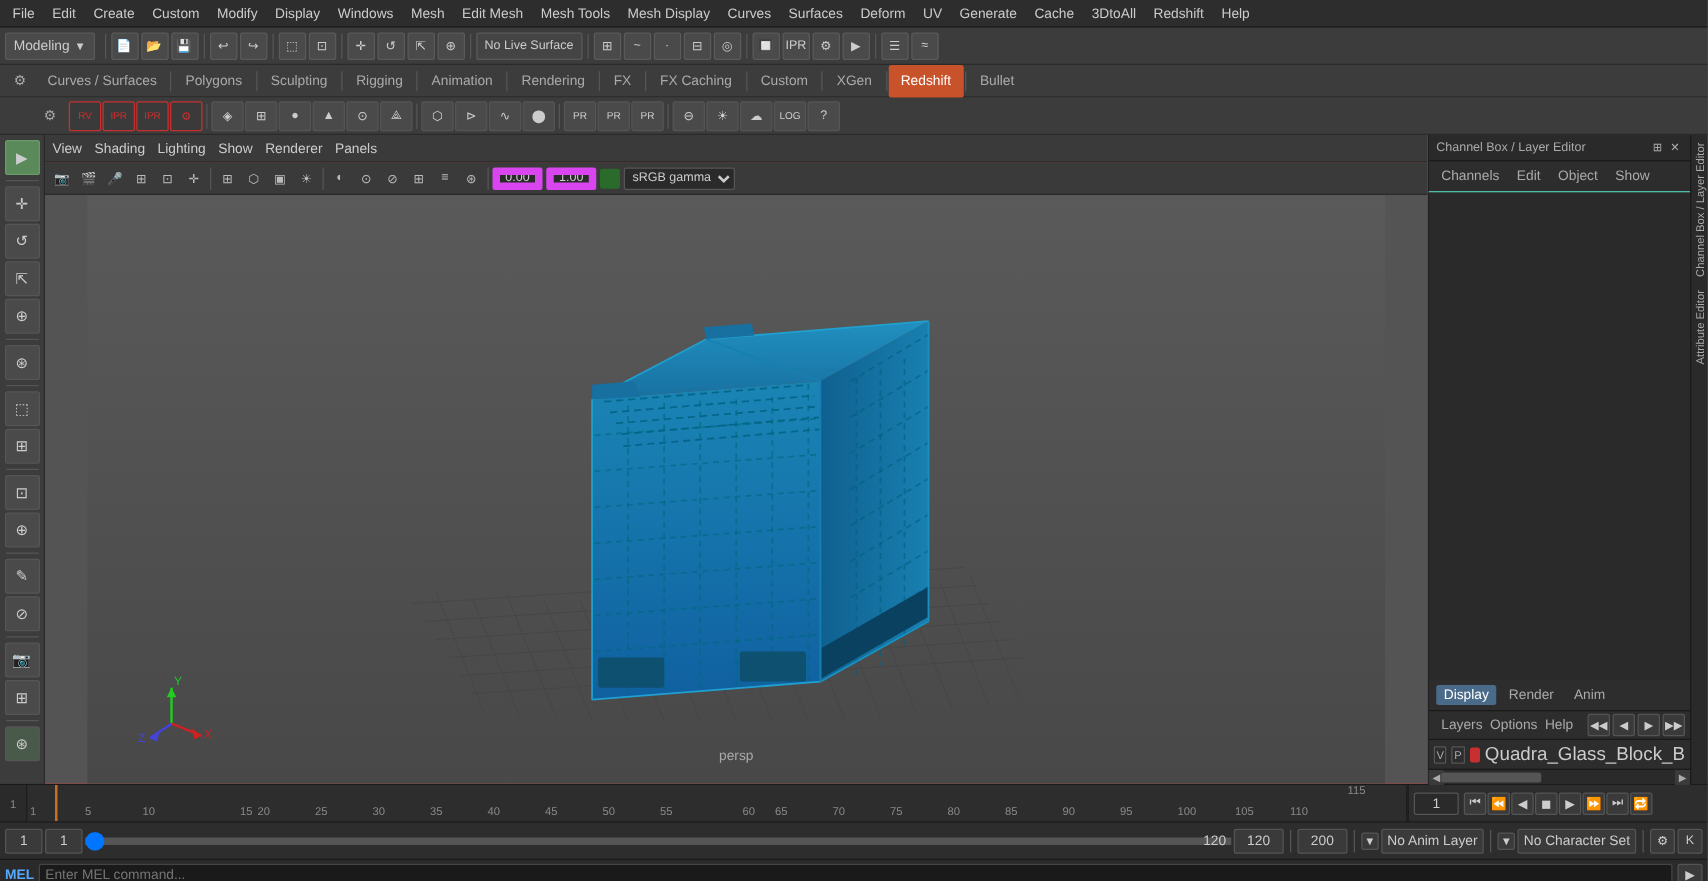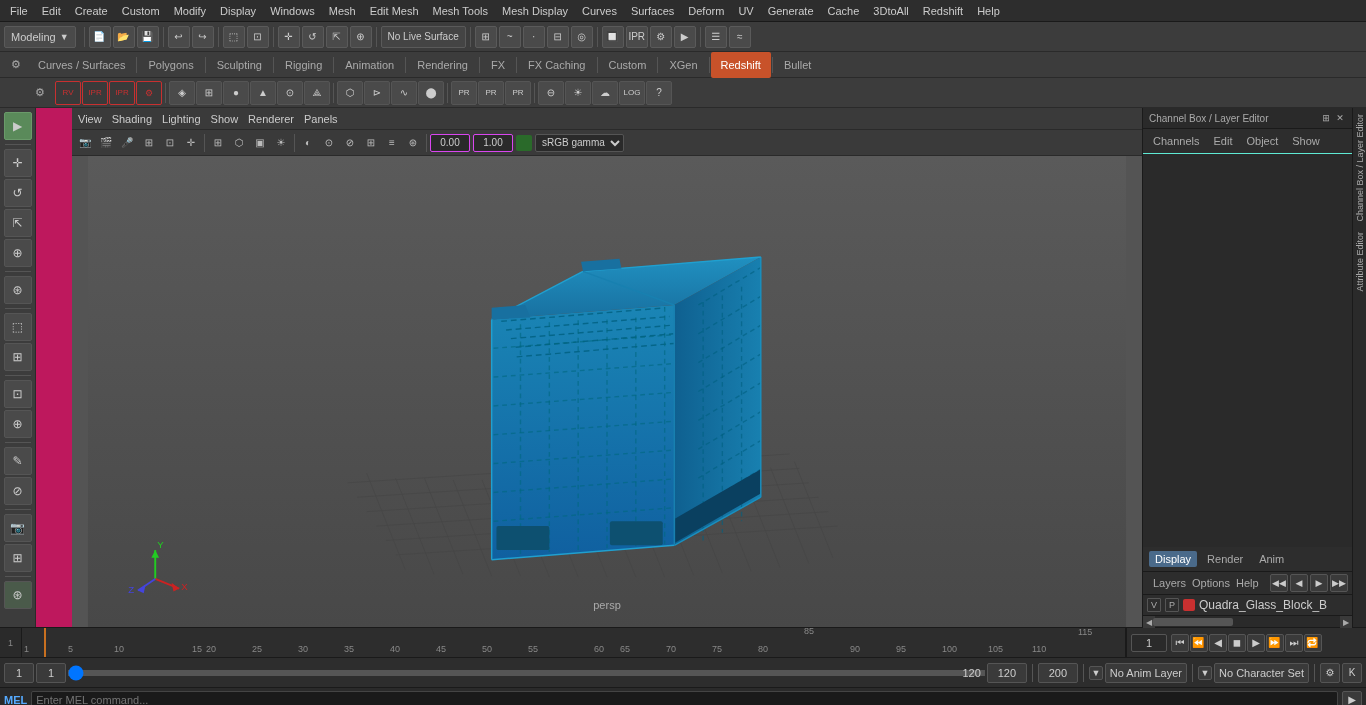--- a/index.html
+++ b/index.html
@@ -24,48 +24,48 @@
     .icon-btn { display: inline-flex; align-items: center; justify-content: center; width: 26px; height: 24px; background: #4a4a4a; border: 1px solid #555; border-radius: 2px; cursor: pointer; font-size: 10px; color: #ccc; }
     .icon-group { display: flex; gap: 1px; }
 
     
     #left-toolbar { width: 36px; background: #3c3c3c; border-right: 1px solid #2a2a2a; display: flex; flex-direction: column; align-items: center; padding: 4px 2px; gap: 2px; overflow: hidden; flex-shrink: 0; }
     .left-tool-btn { width: 28px; height: 28px; background: #4a4a4a; border: 1px solid #555; border-radius: 2px; cursor: pointer; display: flex; align-items: center; justify-content: center; font-size: 12px; color: #ccc; }
     .left-tool-btn.active { background: #5a8a5a; border-color: #6a9a6a; }
     .left-tool-separator { width: 26px; height: 1px; background: #555; margin: 2px 0; }
 
     
-    #viewport { flex: 1; background: #be185d; position: relative; overflow: hidden; padding-left: 36px; }
+    #viewport { flex: 1; background: #ef4444; position: relative; overflow: hidden; }
     #viewport-label { position: absolute; bottom: 16px; left: 50%; transform: translateX(-50%); color: #aaa; font-size: 11px; }
     #viewport-menu { display: flex; align-items: center; height: 22px; background: #3a3a3a; padding: 0 6px; gap: 10px; border-bottom: 1px solid #2a2a2a; }
     .vp-menu-item { color: #ccc; cursor: pointer; font-size: 11px; }
     #viewport-toolbar { display: flex; align-items: center; height: 26px; background: #3a3a3a; padding: 0 4px; gap: 1px; border-bottom: 1px solid #2a2a2a; }
     .vp-tool-btn { display: inline-flex; align-items: center; justify-content: center; width: 20px; height: 20px; cursor: pointer; border-radius: 2px; font-size: 10px; color: #bbb; }
-    .vp-input { width: 38px; height: 18px; background: #2a2a2a; border: 1px solid #d946ef; color: #ccc; font-size: 10px; text-align: center; border-radius: 2px; }
+    .vp-input { width: 38px; height: 18px; background: #2a2a2a; border: 6px solid #d946ef; color: #ccc; font-size: 10px; text-align: center; border-radius: 2px; }
     .vp-dropdown { height: 18px; background: #2a2a2a; border: 1px solid #555; color: #ccc; font-size: 10px; border-radius: 2px; padding: 0 2px; cursor: pointer; }
     #viewport-canvas { width: 100%; height: calc(100% - 48px); position: relative; background: #545454; }
 
     
     #right-panel { width: 210px; background: #2d2d2d; border-left: 1px solid #1a1a1a; display: flex; flex-direction: column; flex-shrink: 0; }
     #right-panel-header { display: flex; align-items: center; justify-content: space-between; padding: 4px 6px; background: #2a2a2a; border-bottom: 1px solid #1a1a1a; font-size: 10px; color: #aaa; }
     #channel-tabs { display: flex; gap: 6px; padding: 4px 6px; border-bottom: 1px solid #5eead4; }
     .chan-tab { font-size: 11px; color: #aaa; cursor: pointer; padding: 2px 4px; }
     #channel-content { flex: 1; padding: 4px; background: #2a2a2a; }
     #layer-tabs { display: flex; padding: 4px 6px; border-bottom: 1px solid #1a1a1a; gap: 4px; }
     .layer-tab { font-size: 11px; color: #aaa; cursor: pointer; padding: 2px 6px; border-radius: 2px; }
     .layer-tab.active { background: #4a6a8a; color: #fff; }
     #layers-toolbar { display: flex; align-items: center; padding: 2px 4px; gap: 2px; border-bottom: 1px solid #1a1a1a; }
     .layers-tool-btn { width: 18px; height: 18px; background: #3a3a3a; border: 1px solid #555; border-radius: 2px; cursor: pointer; display: flex; align-items: center; justify-content: center; font-size: 9px; color: #ccc; }
     #layer-options { display: flex; gap: 6px; padding: 2px 6px; font-size: 11px; color: #aaa; }
     .layer-opt { cursor: pointer; }
     .layer-item { display: flex; align-items: center; padding: 3px 4px; gap: 4px; cursor: pointer; }
     .layer-v { width: 14px; height: 14px; display: flex; align-items: center; justify-content: center; font-size: 9px; color: #aaa; border: 1px solid #555; border-radius: 1px; cursor: pointer; }
     .layer-p { width: 14px; height: 14px; display: flex; align-items: center; justify-content: center; font-size: 9px; color: #aaa; border: 1px solid #555; border-radius: 1px; cursor: pointer; }
     .layer-color { width: 12px; height: 12px; border-radius: 2px; }
-    .layer-name { font-size: 12px; color: #ccc; }
+    .layer-name { font-size: 15px; color: #ccc; }
     #scrollbar-h { height: 12px; background: #2a2a2a; border-top: 1px solid #1a1a1a; position: relative; }
     .scrollbar-thumb { position: absolute; top: 2px; left: 10px; width: 80px; height: 8px; background: #555; border-radius: 2px; }
     .scroll-arrow { position: absolute; top: 0; width: 12px; height: 12px; background: #3a3a3a; display: flex; align-items: center; justify-content: center; font-size: 8px; color: #aaa; cursor: pointer; }
     .scroll-arrow.left { left: 0; }
     .scroll-arrow.right { right: 0; }
 
     
     #right-sidebar { width: 14px; background: #2a2a2a; border-left: 1px solid #1a1a1a; display: flex; flex-direction: column; align-items: center; padding: 2px 0; gap: 2px; }
     .r-sidebar-tab { writing-mode: vertical-rl; transform: rotate(180deg); font-size: 9px; color: #aaa; cursor: pointer; padding: 4px 2px; white-space: nowrap; }
 
@@ -518,21 +518,21 @@
     <span class="ruler-mark" style="left:322px;bottom:3px;">35</span>
     <span class="ruler-mark" style="left:368px;bottom:3px;">40</span>
     <span class="ruler-mark" style="left:414px;bottom:3px;">45</span>
     <span class="ruler-mark" style="left:460px;bottom:3px;">50</span>
     <span class="ruler-mark" style="left:506px;bottom:3px;">55</span>
     <span class="ruler-mark" style="left:572px;bottom:3px;">60</span>
     <span class="ruler-mark" style="left:598px;bottom:3px;">65</span>
     <span class="ruler-mark" style="left:644px;bottom:3px;">70</span>
     <span class="ruler-mark" style="left:690px;bottom:3px;">75</span>
     <span class="ruler-mark" style="left:736px;bottom:3px;">80</span>
-    <span class="ruler-mark" style="left:782px;bottom:21px;">85</span>
+    <span class="ruler-mark" style="left:782px;bottom:3px;">85</span>
     <span class="ruler-mark" style="left:828px;bottom:3px;">90</span>
     <span class="ruler-mark" style="left:874px;bottom:3px;">95</span>
     <span class="ruler-mark" style="left:920px;bottom:3px;">100</span>
     <span class="ruler-mark" style="left:966px;bottom:3px;">105</span>
     <span class="ruler-mark" style="left:1010px;bottom:3px;">110</span>
     <span class="ruler-mark" style="left:1056px;bottom:20px;">115</span>
   </div>
 
   <div id="time-right" style="width:240px;border-left:1px solid #1a1a1a;">
     <input type="text" style="width: 36px; height: 18px; background: rgb(42, 42, 42); border: 1px solid rgb(85, 85, 85); color: rgb(204, 204, 204); font-size: 11px; text-align: center; border-radius: 2px;" value="1">

